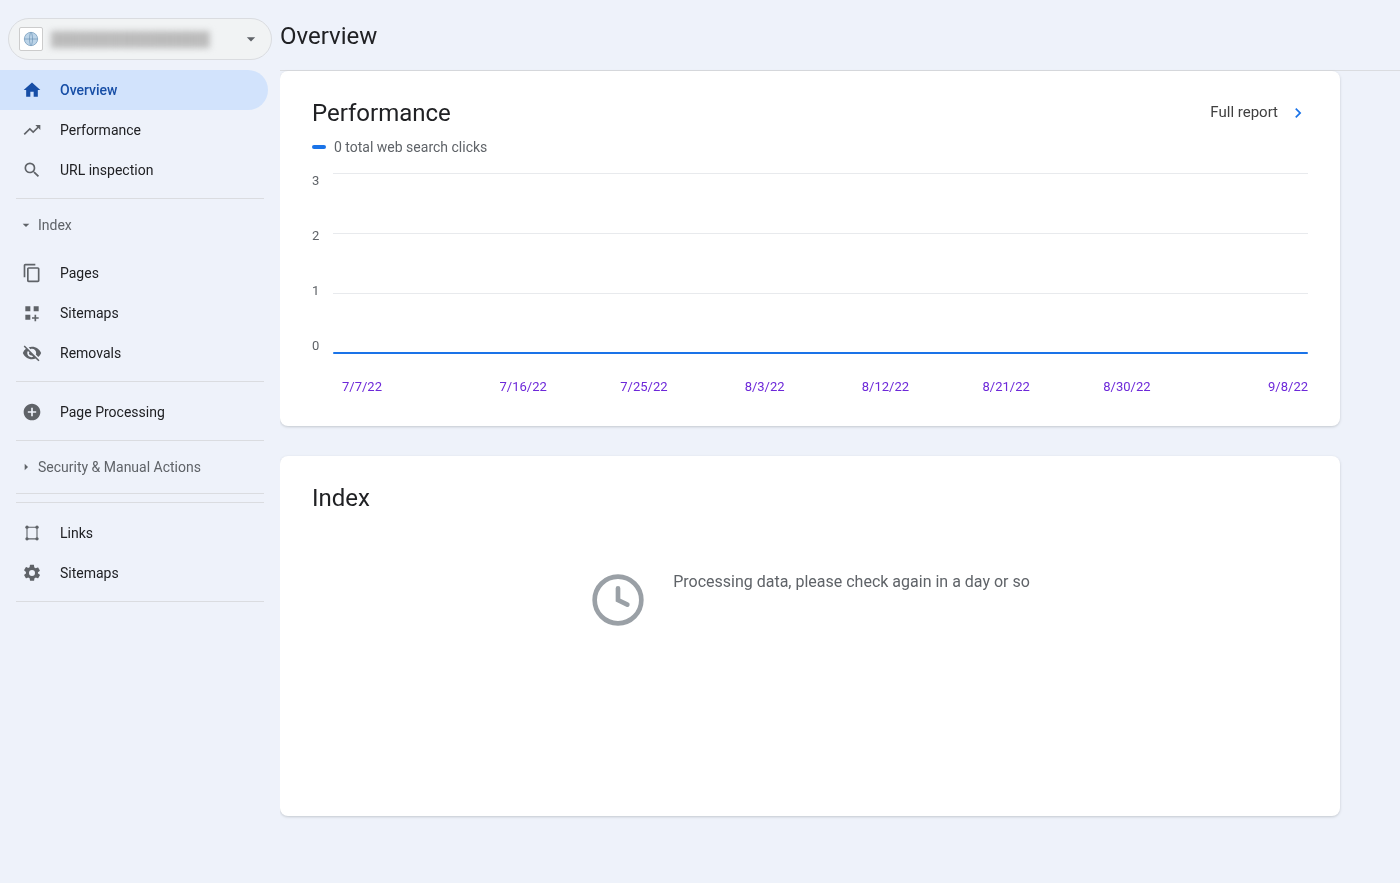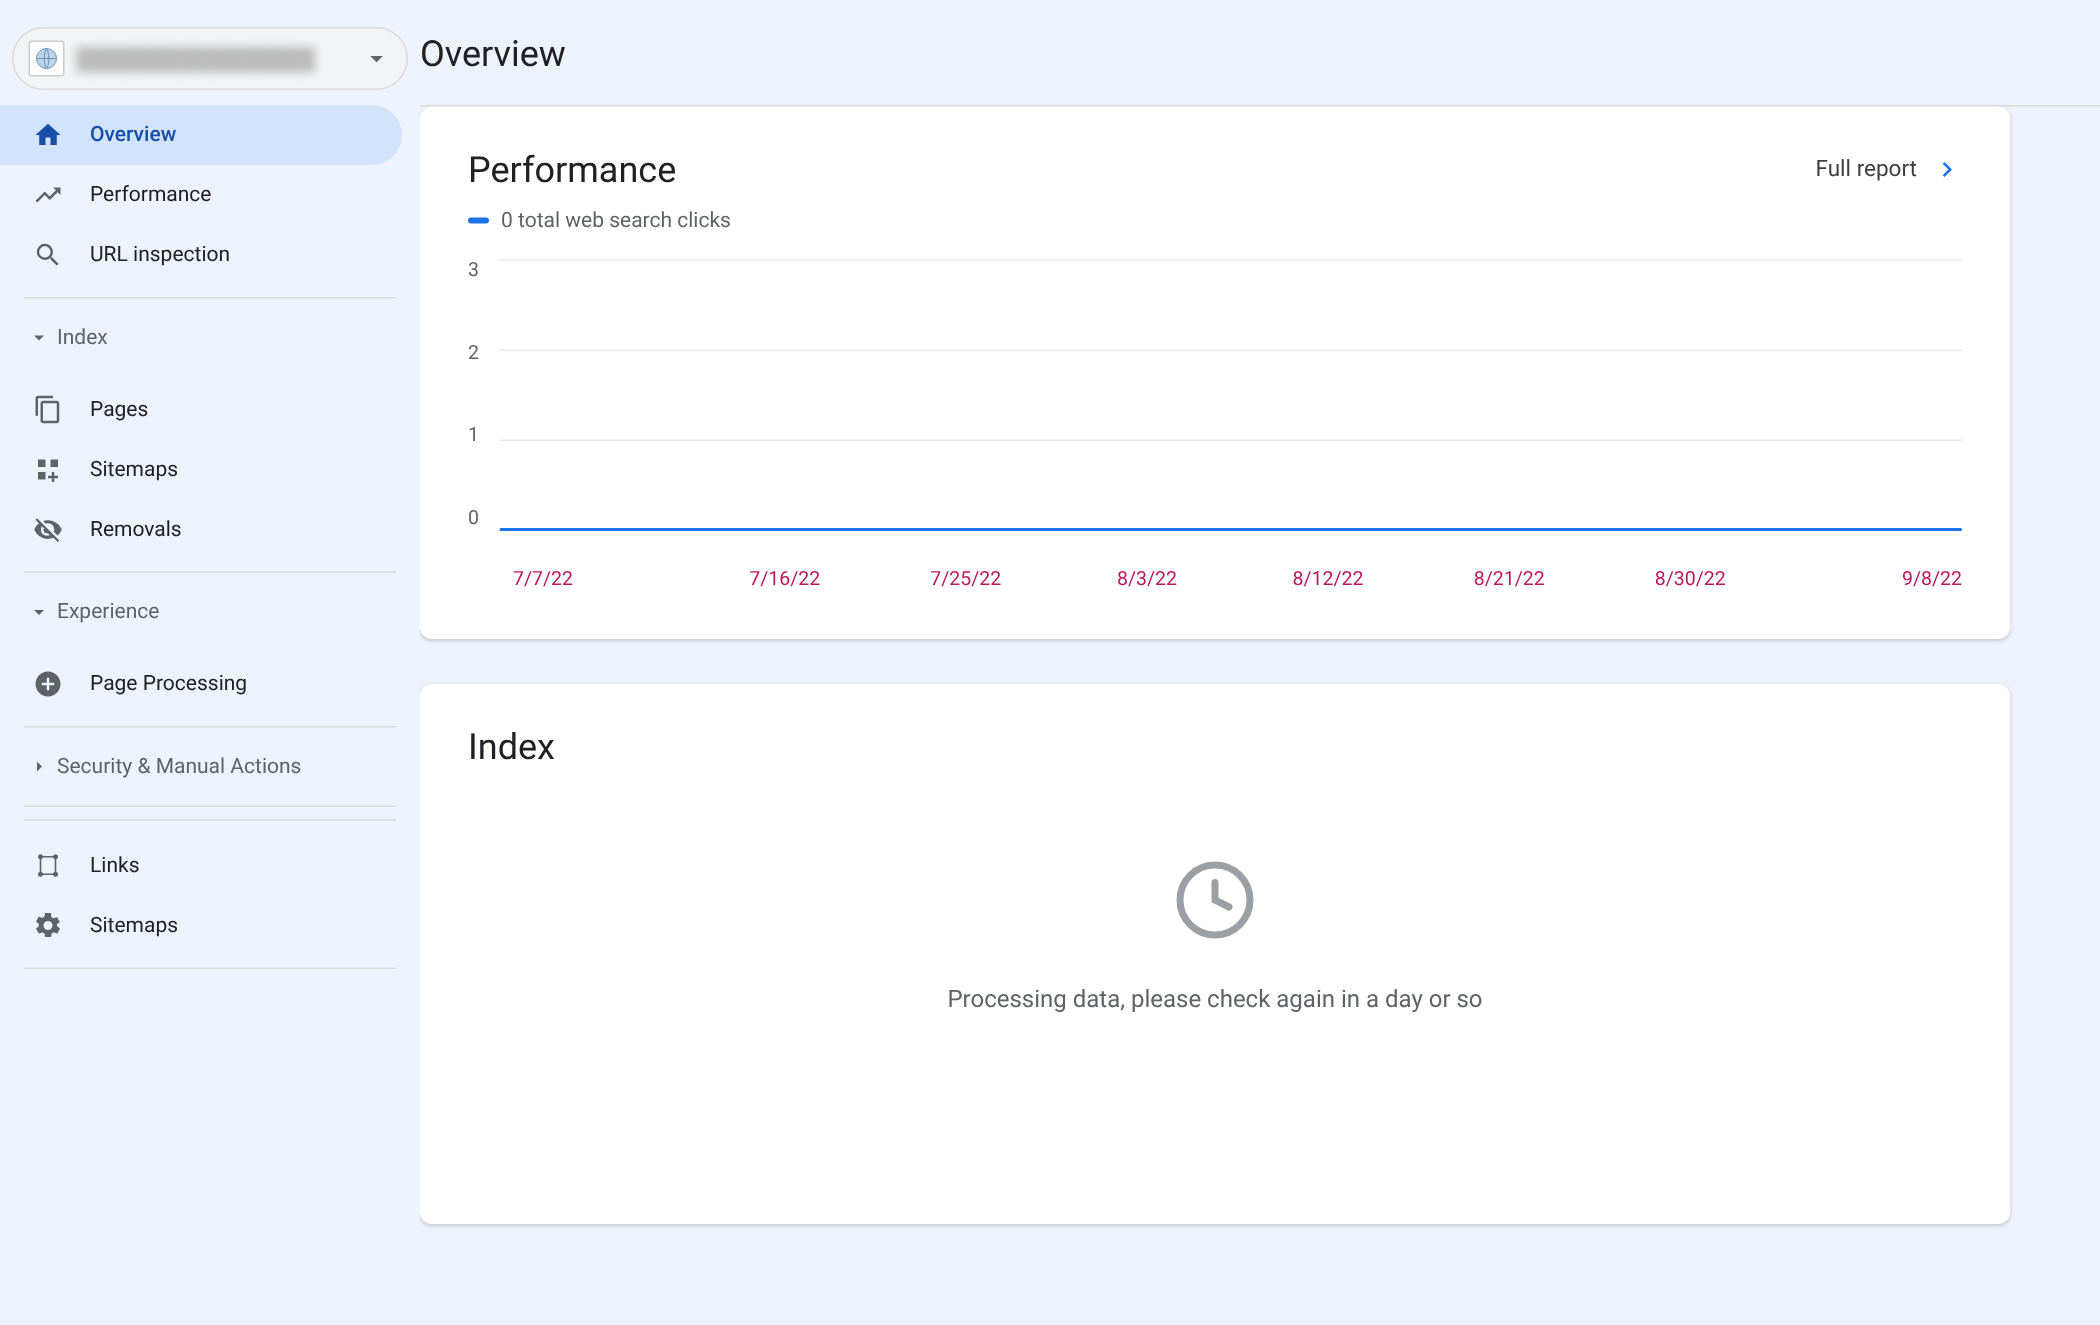--- a/index.html
+++ b/index.html
@@ -197,39 +197,40 @@
       height: 2px;
       background: #1a73e8;
       bottom: -1px;
       border-radius: 1px;
     }
     .x-labels {
       display: flex;
       justify-content: flex-start;
       margin-left: 30px;
       margin-top: 6px;
-      color: #be185d;
+      color: #6d28d9;
       font-size: 13px;
     }
     .x-labels span {
       flex: 1;
       text-align: center;
       white-space: nowrap;
     }
     .x-labels span:first-child { text-align: left; }
     .x-labels span:last-child { text-align: right; }
     .index-card {
       min-height: 360px;
     }
     .index-empty {
       display: flex;
-      flex-direction: column;
-      align-items: center;
+      flex-direction: row;
+      align-items: flex-start;
       justify-content: center;
       padding: 60px 0 40px 0;
+      gap: 27px;
     }
     .index-empty svg {
       width: 56px;
       height: 56px;
       fill: none;
       stroke: #9aa0a6;
       stroke-width: 2;
       margin-bottom: 28px;
     }
     .index-msg {
@@ -299,26 +300,20 @@
     <li class="nav-item">
       <svg viewBox="0 0 24 24">
           <path d="M12 7c2.76 0 5 2.24 5 5 0 .65-.13 1.26-.36 1.83l2.92 2.92c1.51-1.26 2.7-2.89 3.43-4.75-1.73-4.39-6-7.5-11-7.5-1.4 0-2.74.25-3.98.7l2.16 2.16C10.74 7.13 11.35 7 12 7zM2 4.27l2.28 2.28.46.46A11.804 11.804 0 001 12c1.73 4.39 6 7.5 11 7.5 1.55 0 3.03-.3 4.38-.84l.42.42L19.73 22 21 20.73 3.27 3 2 4.27zM7.53 9.8l1.55 1.55c-.05.21-.8.43-.8.65 0 1.66 1.34 3 3 3 .22 0 .44-.03.65-.08l1.55 1.55c-.67.33-1.41.53-2.2.53-2.76 0-5-2.24-5-5 0-.79.2-1.53.53-2.2z"></path>
         </svg>
       <span>Removals</span>
     </li>
   </ul>
 
   <hr class="divider">
 
-  <div class="section-header">
-    <svg class="chev" viewBox="0 0 24 24">
-        <path d="M7 10l5 5 5-5z"></path>
-      </svg>
-    <span>Experience</span>
-  </div>
   <ul class="nav-list">
     <li class="nav-item">
       <svg viewBox="0 0 24 24">
           <path d="M12 2C6.48 2 2 6.48 2 12s4.48 10 10 10 10-4.48 10-10S17.52 2 12 2zm5 11h-4v4h-2v-4H7v-2h4V7h2v4h4v2z"></path>
         </svg>
       <span>Page Processing</span>
     </li>
   </ul>
 
   <hr class="divider">

